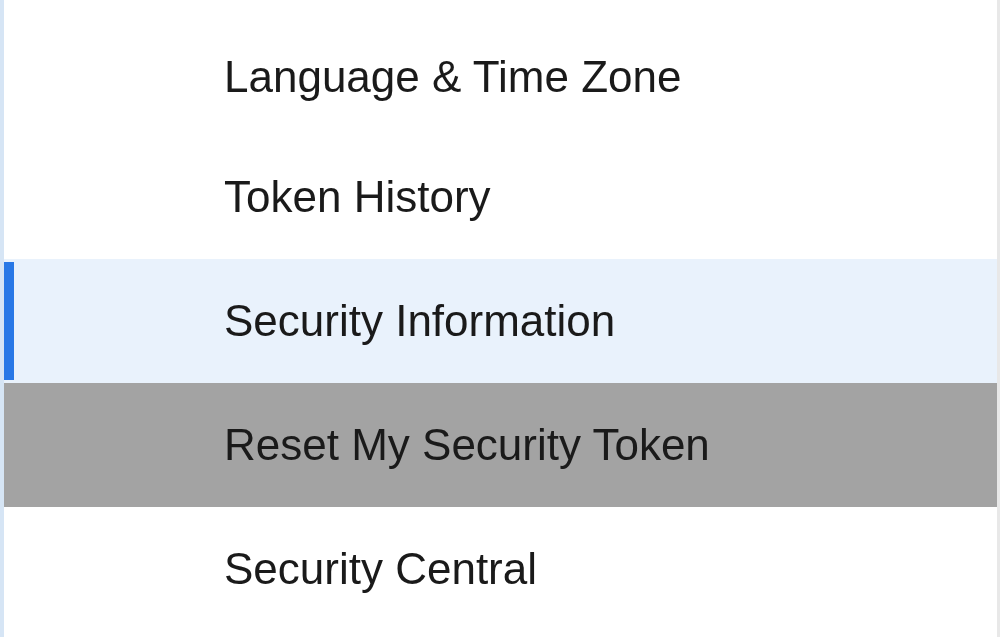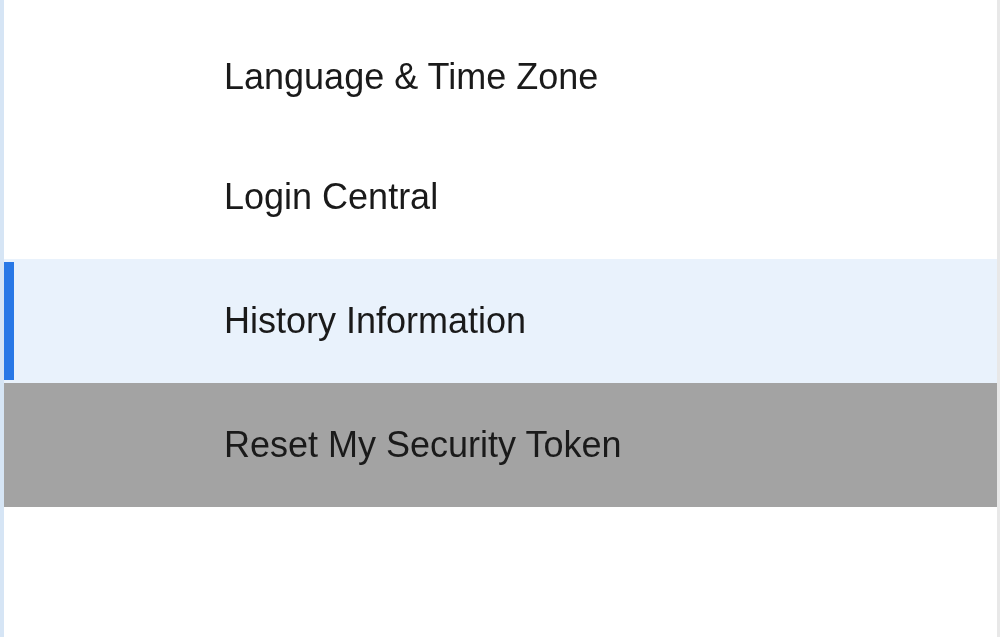--- a/index.html
+++ b/index.html
@@ -19,21 +19,21 @@
     .menu-container {
       display: flex;
       flex-direction: column;
       width: 100%;
     }
     .menu-item {
       display: flex;
       align-items: center;
       height: 124px;
       padding-left: 220px;
-      font-size: 36px;
+      font-size: 44px;
       font-weight: 400;
       color: #1a1a1a;
       cursor: pointer;
       position: relative;
       background: #ffffff;
     }
     .menu-item.active {
       background: #e9f2fc;
     }
     .menu-item.active::before {
@@ -54,21 +54,24 @@
     }
   </style>
 </head>
 <body>
 
 <div class="menu-container">
   <div class="menu-item first">
     <span>Language &amp; Time Zone</span>
   </div>
   <div class="menu-item">
-    <span>Login Central</span>
+    <span>Token History</span>
   </div>
   <div class="menu-item active">
-    <span>History Information</span>
+    <span>Security Information</span>
   </div>
   <div class="menu-item hover">
     <span>Reset My Security Token</span>
   </div>
+  <div class="menu-item">
+    <span>Security Central</span>
+  </div>
 </div>
 
 </body></html>

